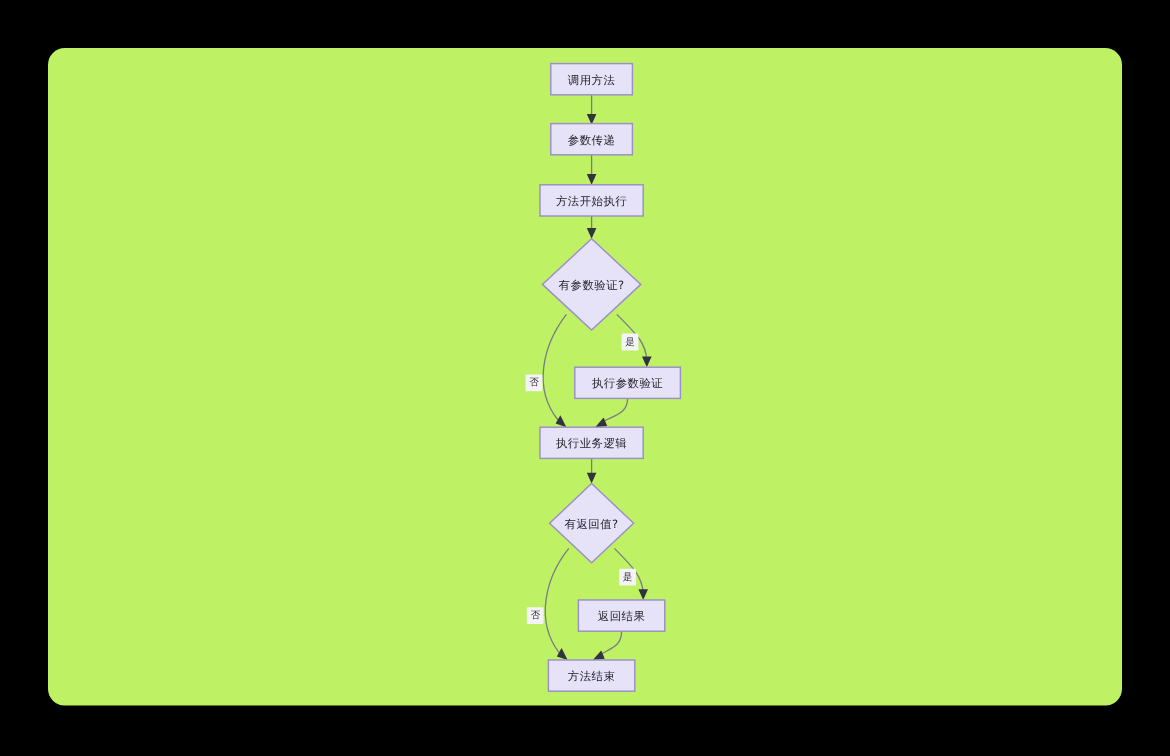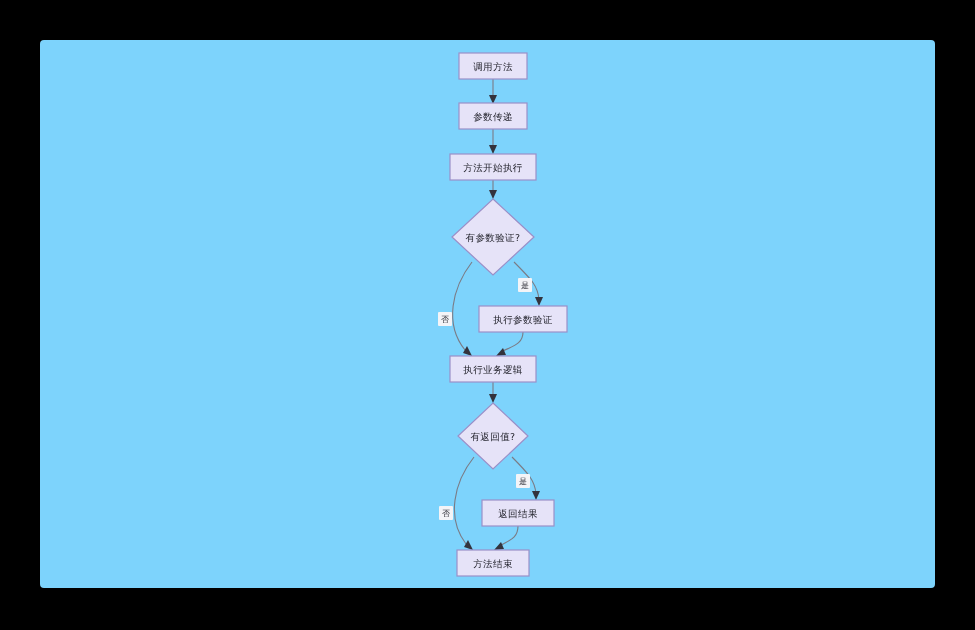--- a/index.html
+++ b/index.html
@@ -17,22 +17,22 @@
     width: 975px;
     height: 630px;
     background: #000000;
   }
   #card {
     position: absolute;
     left: 40px;
     top: 40px;
     width: 895px;
     height: 548px;
-    background: #7dd3fc;
-    border-radius: 4px;
+    background: #bef264;
+    border-radius: 14px;
     overflow: hidden;
   }
   #diagram-svg {
     display: block;
     width: 895px;
     height: 548px;
   }
   .node-shape {
     fill: #e6e3f8;
     stroke: #9a8fc8;

